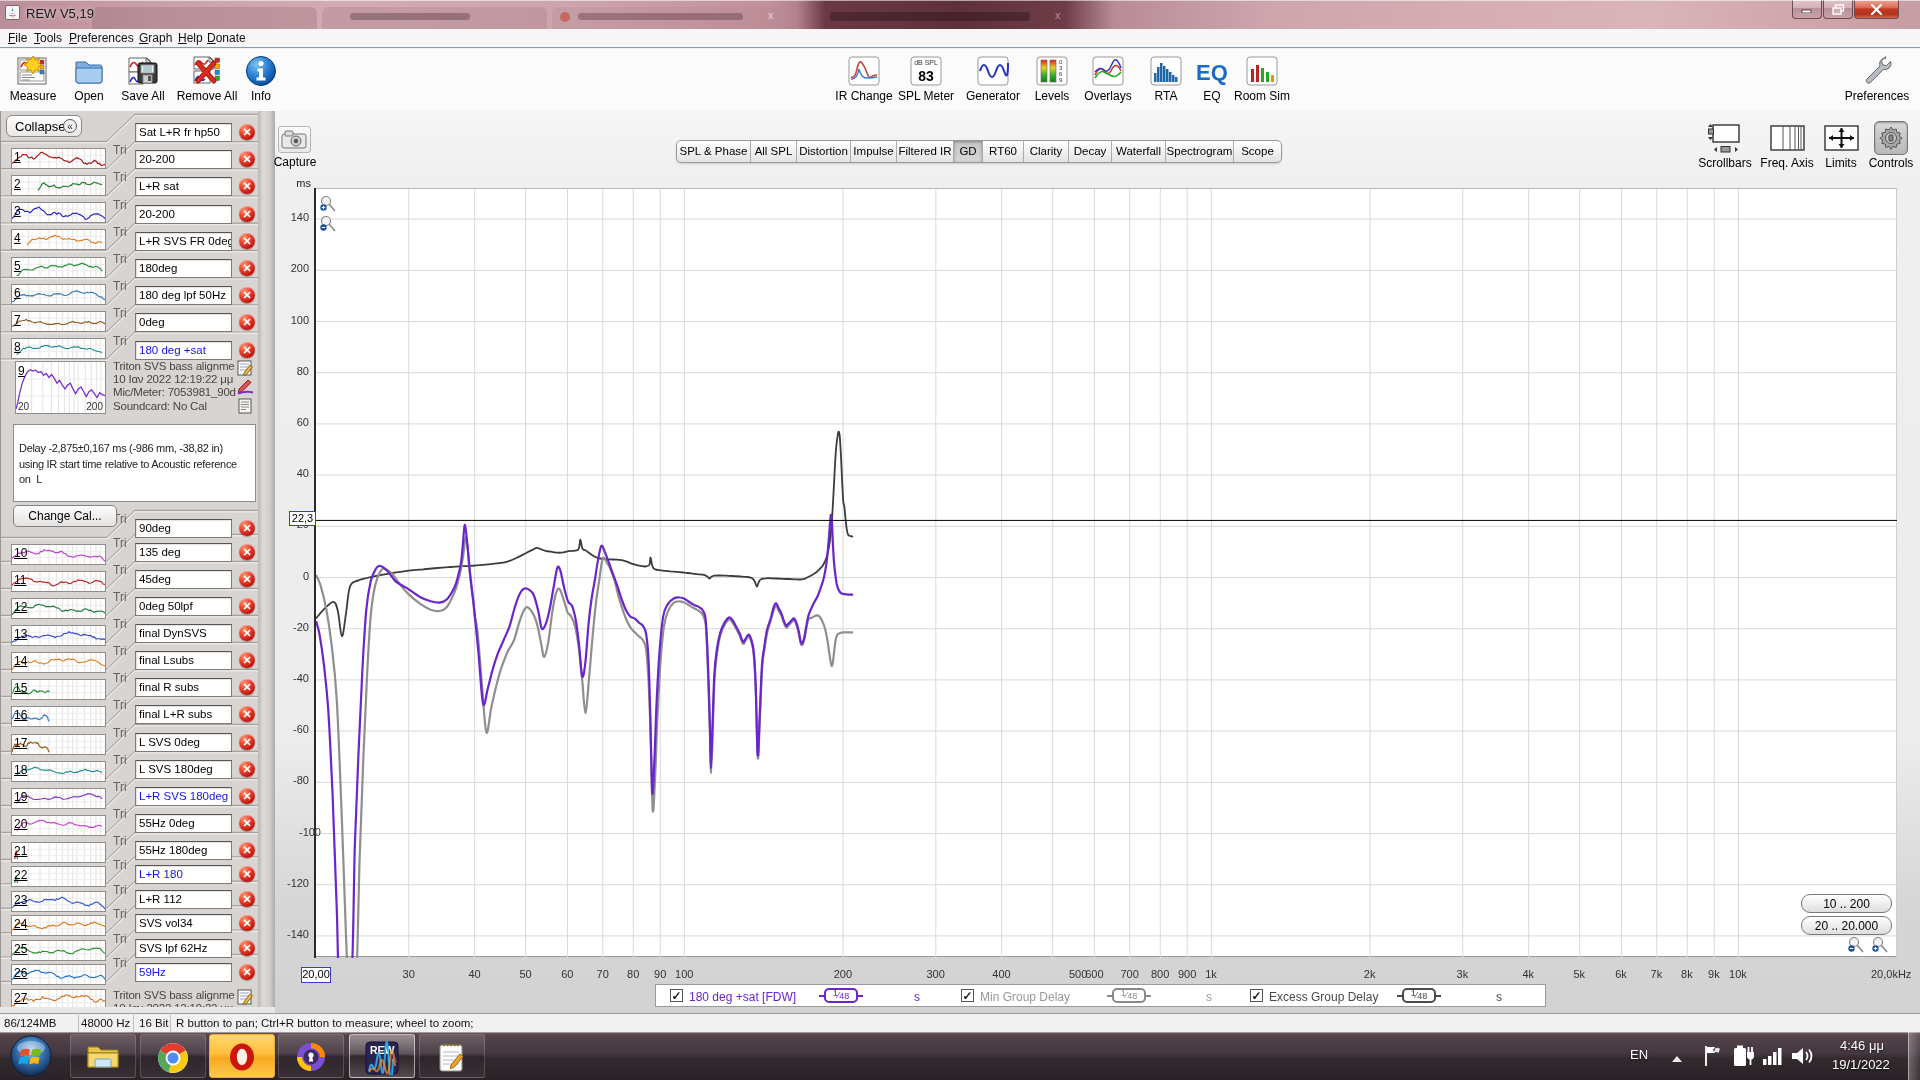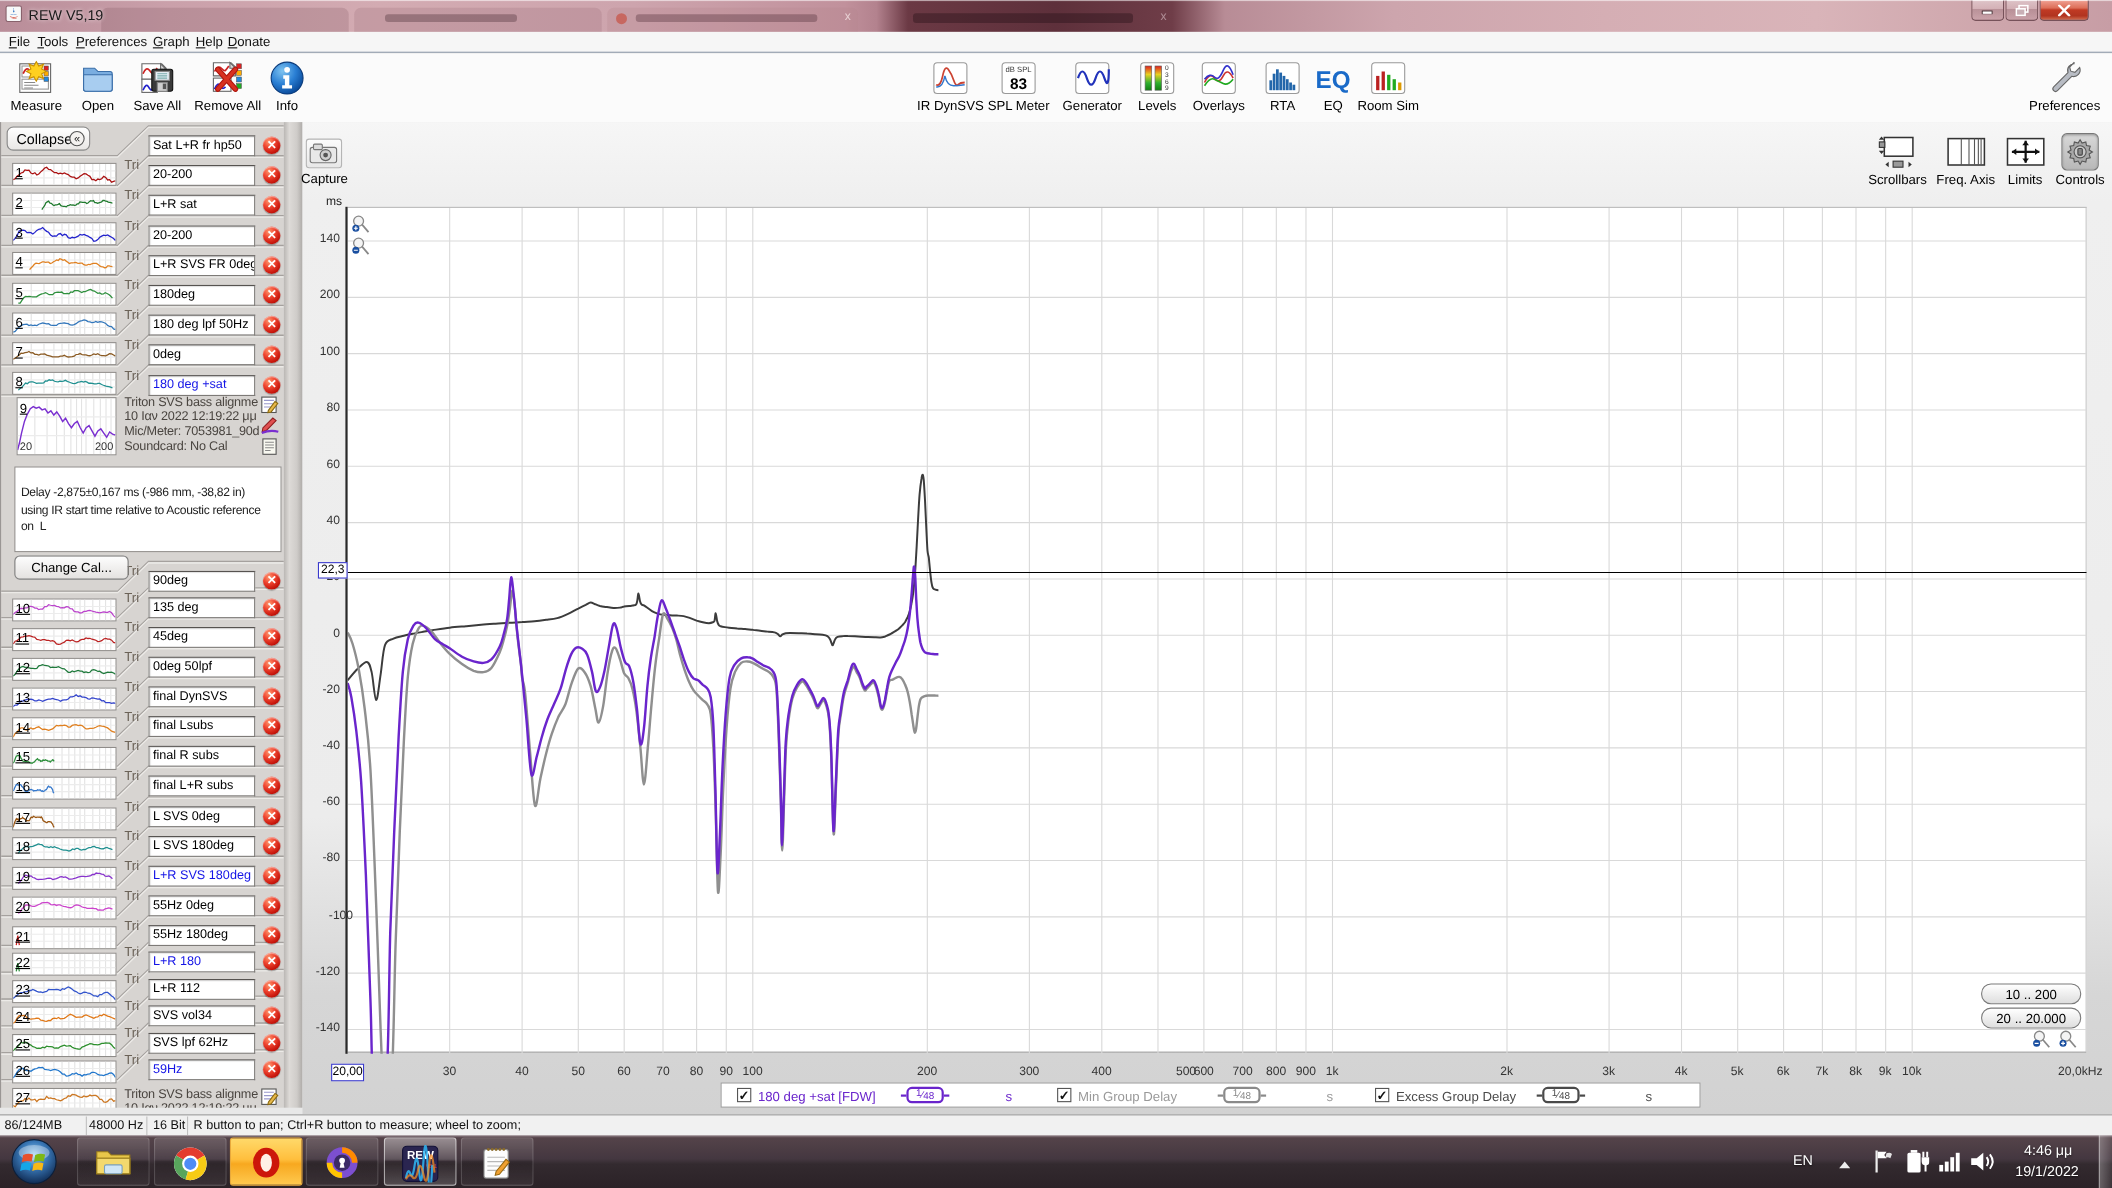--- a/index.html
+++ b/index.html
@@ -239,21 +239,21 @@
           <path d="M12.5 13.5 h5.5 v9 h2.5 v3 h-9 v-3 h2.5 v-6 h-1.5 z" fill="#fff"></path>
         </svg></span>
       <span class="tlabel">Info</span>
     </div>
     <div class="tool" style="left: 828px;">
       <span class="ticon"><svg width="34" height="32" viewBox="0 0 34 32">
           <rect x="2" y="2" width="30" height="28" rx="3" fill="#fff" stroke="#999"></rect>
           <path d="M4 22 q4 2 6-8 t5-6 5 10 4 4 6-2" fill="none" stroke="#c43" stroke-width="1.6"></path>
           <path d="M4 24 q6 1 8-10 q2 9 8 9 q4 0 10-1" fill="none" stroke="#37c" stroke-width="1.3"></path>
         </svg></span>
-      <span class="tlabel">IR DynSVS</span>
+      <span class="tlabel">IR Change</span>
     </div>
     <div class="tool" style="left: 890px;">
       <span class="ticon"><svg width="34" height="32" viewBox="0 0 34 32">
           <rect x="2" y="2" width="30" height="28" rx="3" fill="#fff" stroke="#999"></rect>
           <text x="17" y="10" font-size="7" text-anchor="middle" fill="#333">dB SPL</text>
           <text x="17" y="26" font-size="14" font-weight="bold" text-anchor="middle" fill="#000">83</text>
         </svg></span>
       <span class="tlabel">SPL Meter</span>
     </div>
     <div class="tool" style="left: 957px;">
@@ -1065,20 +1065,34 @@
     <div id="capture-btn">
       <svg width="31" height="25" viewBox="0 0 31 25">
           <rect x="3" y="7" width="24" height="14" rx="2" fill="#e8e8e8" stroke="#777"></rect>
           <rect x="6" y="4" width="8" height="5" rx="1" fill="#dcdcdc" stroke="#777"></rect>
           <circle cx="17" cy="14" r="5" fill="#cfcfcf" stroke="#666"></circle>
           <circle cx="17" cy="14" r="2.2" fill="#555"></circle>
         </svg>
     </div>
     <div id="capture-label">Capture</div>
     <div id="unit-label">ms</div>
+    <div id="tabbar">
+        <div class="gtab" style="width: 74px; text-align: center;">SPL &amp; Phase</div>
+        <div class="gtab" style="width: 46px; text-align: center;">All SPL</div>
+        <div class="gtab" style="width: 54px; text-align: center;">Distortion</div>
+        <div class="gtab" style="width: 46px; text-align: center;">Impulse</div>
+        <div class="gtab" style="width: 57px; text-align: center;">Filtered IR</div>
+        <div class="gtab active" style="width: 29px; text-align: center;">GD</div>
+        <div class="gtab" style="width: 41px; text-align: center;">RT60</div>
+        <div class="gtab" style="width: 45px; text-align: center;">Clarity</div>
+        <div class="gtab" style="width: 43px; text-align: center;">Decay</div>
+        <div class="gtab" style="width: 54px; text-align: center;">Waterfall</div>
+        <div class="gtab" style="width: 68px; text-align: center;">Spectrogram</div>
+        <div class="gtab" style="width: 47px; text-align: center;">Scope</div>
+      </div>
     <div id="view-buttons">
         <div class="view-btn" style="left: 1421px;">
           <span class="vicon"><svg width="40" height="32" viewBox="0 0 40 32">
               <rect x="8" y="2" width="26" height="17" fill="#fff" stroke="#333" stroke-width="1.4"></rect>
               <path d="M4 3 l2.5-3 2.5 3z M4 13 l2.5 3 2.5-3z" fill="#333" transform="translate(-1,1)"></path>
               <rect x="3.5" y="6" width="5" height="5" fill="#999" stroke="#333"></rect>
               <path d="M12 24 l-3 2.5 3 2.5z M30 24 l3 2.5-3 2.5z" fill="#333"></path>
               <rect x="16" y="23.5" width="9" height="5.5" fill="#999" stroke="#333"></rect>
             </svg></span>
           <span class="vlabel">Scrollbars</span>

